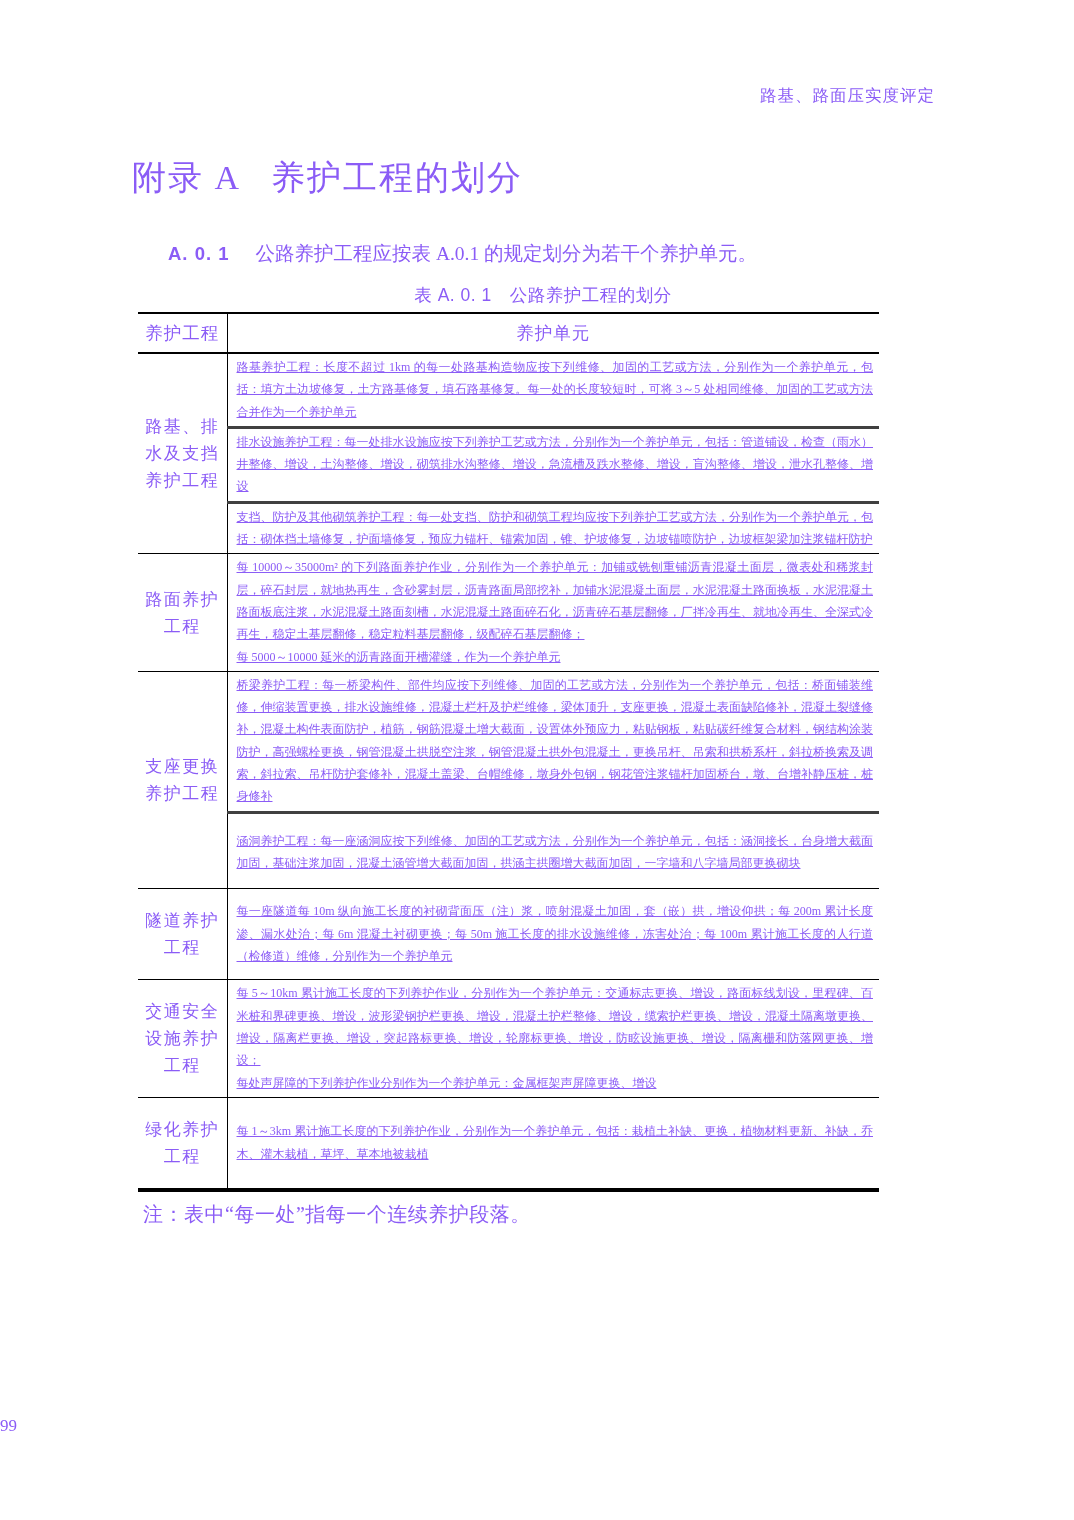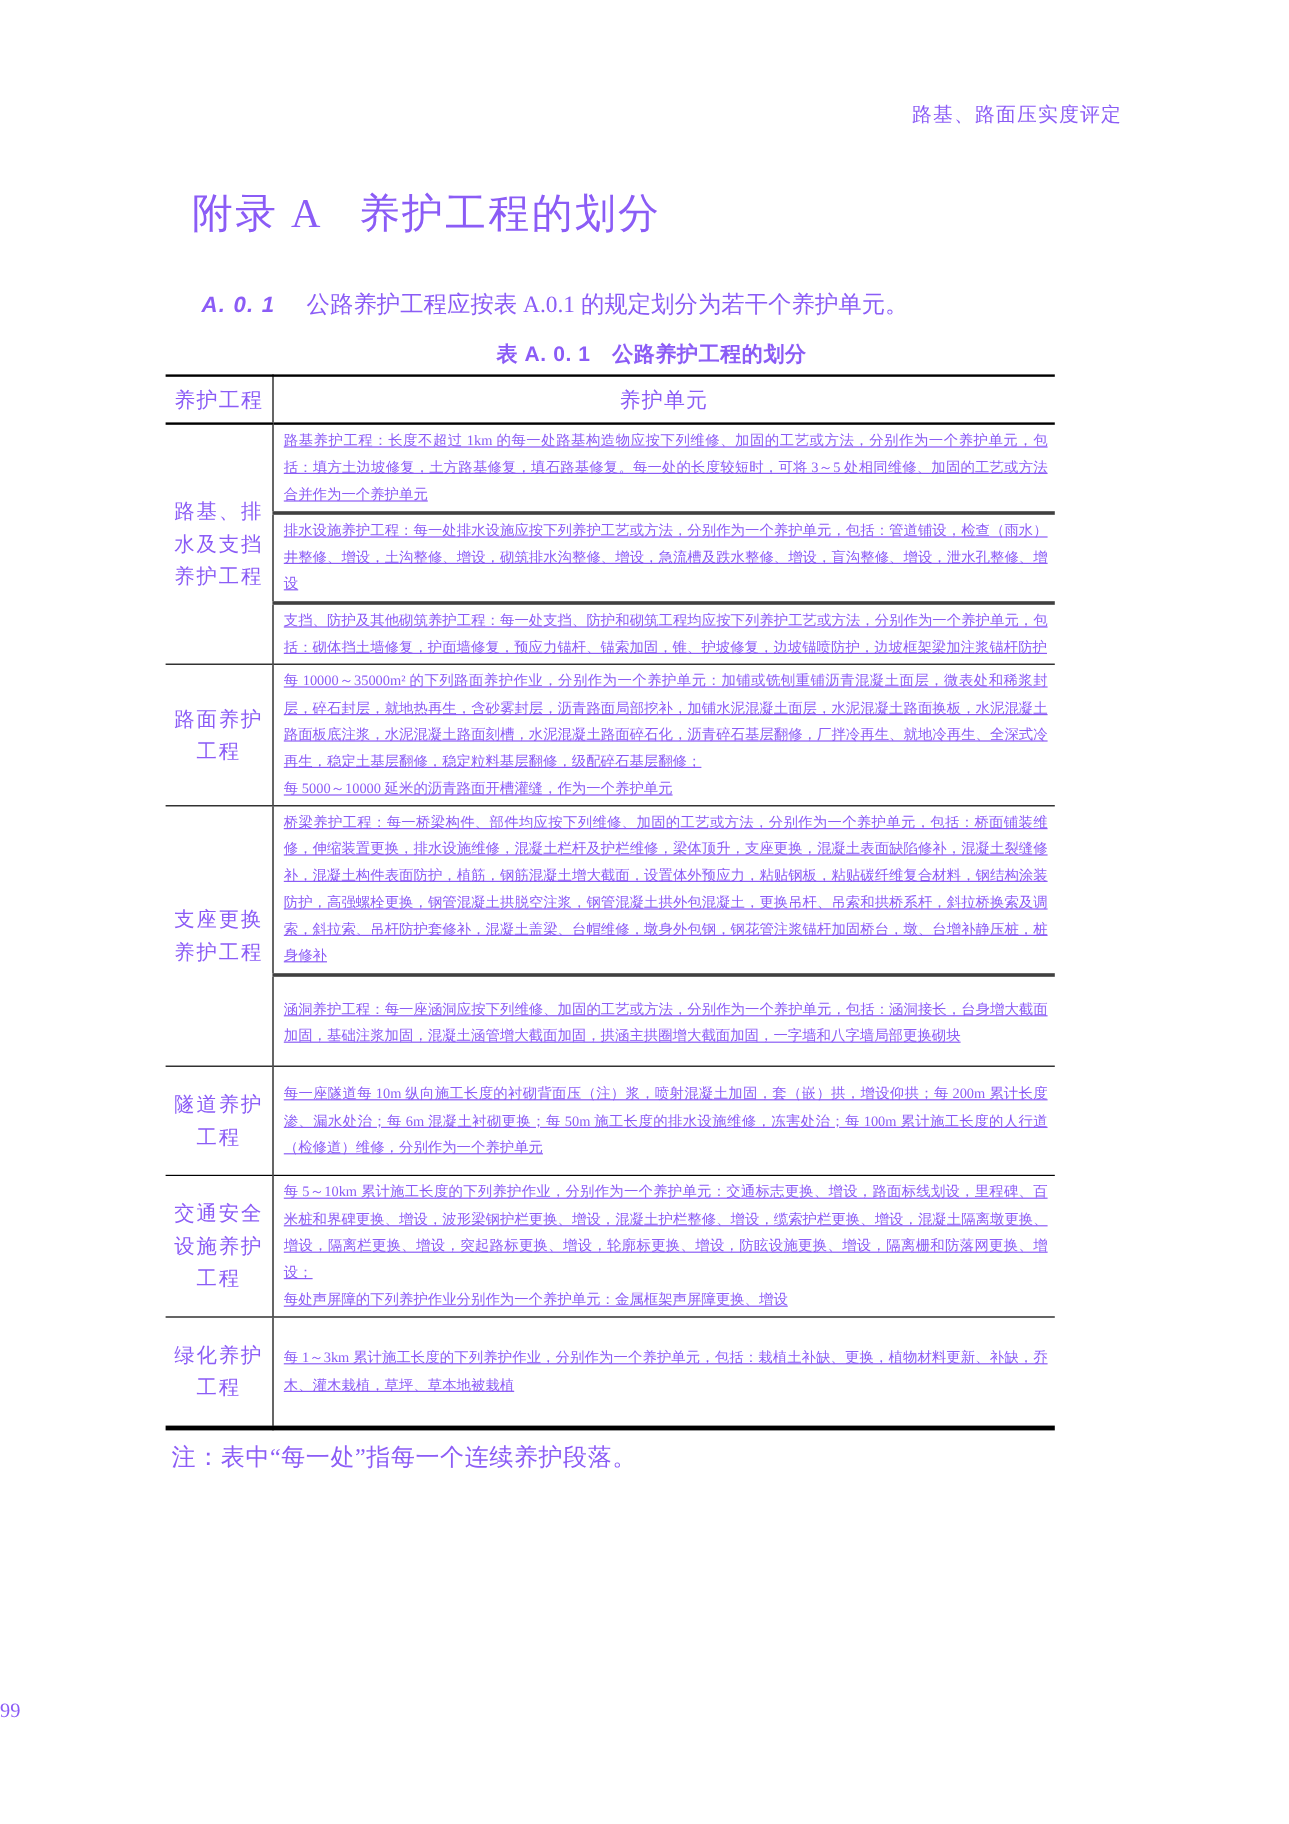--- a/index.html
+++ b/index.html
@@ -6,37 +6,37 @@
   .page{
     position:relative;width:1074px;height:1520px;background:#ffffff;
     font-family:"Liberation Serif","DejaVu Serif",serif;color:#8b5cf6;
     overflow:hidden;margin:0 auto;
   }
   .running-header{
     position:absolute;top:85px;right:139px;
     font-size:16.5px;letter-spacing:1px;
   }
   .appendix-title{
-    position:absolute;top:155px;left:160px;margin:0;
+    position:absolute;top:155px;left:132px;margin:0;
     font-size:34px;font-weight:500;letter-spacing:2px;
   }
   .appendix-title .title-number{margin-right:30px;}
   .clause{
     position:absolute;top:240px;left:168px;margin:0;
     font-size:19.5px;
   }
   .clause-number{
     font-family:"Liberation Sans","DejaVu Sans",sans-serif;
-    font-weight:bold;font-size:18.5px;margin-right:26px;letter-spacing:1px;font-style:italic;
+    font-weight:bold;font-size:18.5px;margin-right:26px;letter-spacing:1px;
   }
   .table-caption{
     position:absolute;top:283px;left:138px;width:810px;margin:0;
     text-align:center;
     font-family:"Liberation Sans","DejaVu Sans",sans-serif;
-    font-weight:bold;font-size:17.5px;letter-spacing:0.5px;
+    font-weight:normal;font-size:17.5px;letter-spacing:0.5px;
   }
   .content{position:absolute;top:312px;left:138px;width:741px;}
   table.maintenance-table{
     border-collapse:collapse;table-layout:fixed;width:741px;
     border-top:2.6px solid #000;border-bottom:4px solid #000;
   }
   .maintenance-table col.c-label{width:89px;}
   .maintenance-table th{
     font-weight:normal;font-size:17.5px;height:36px;
     text-align:center;vertical-align:middle;letter-spacing:1px;

